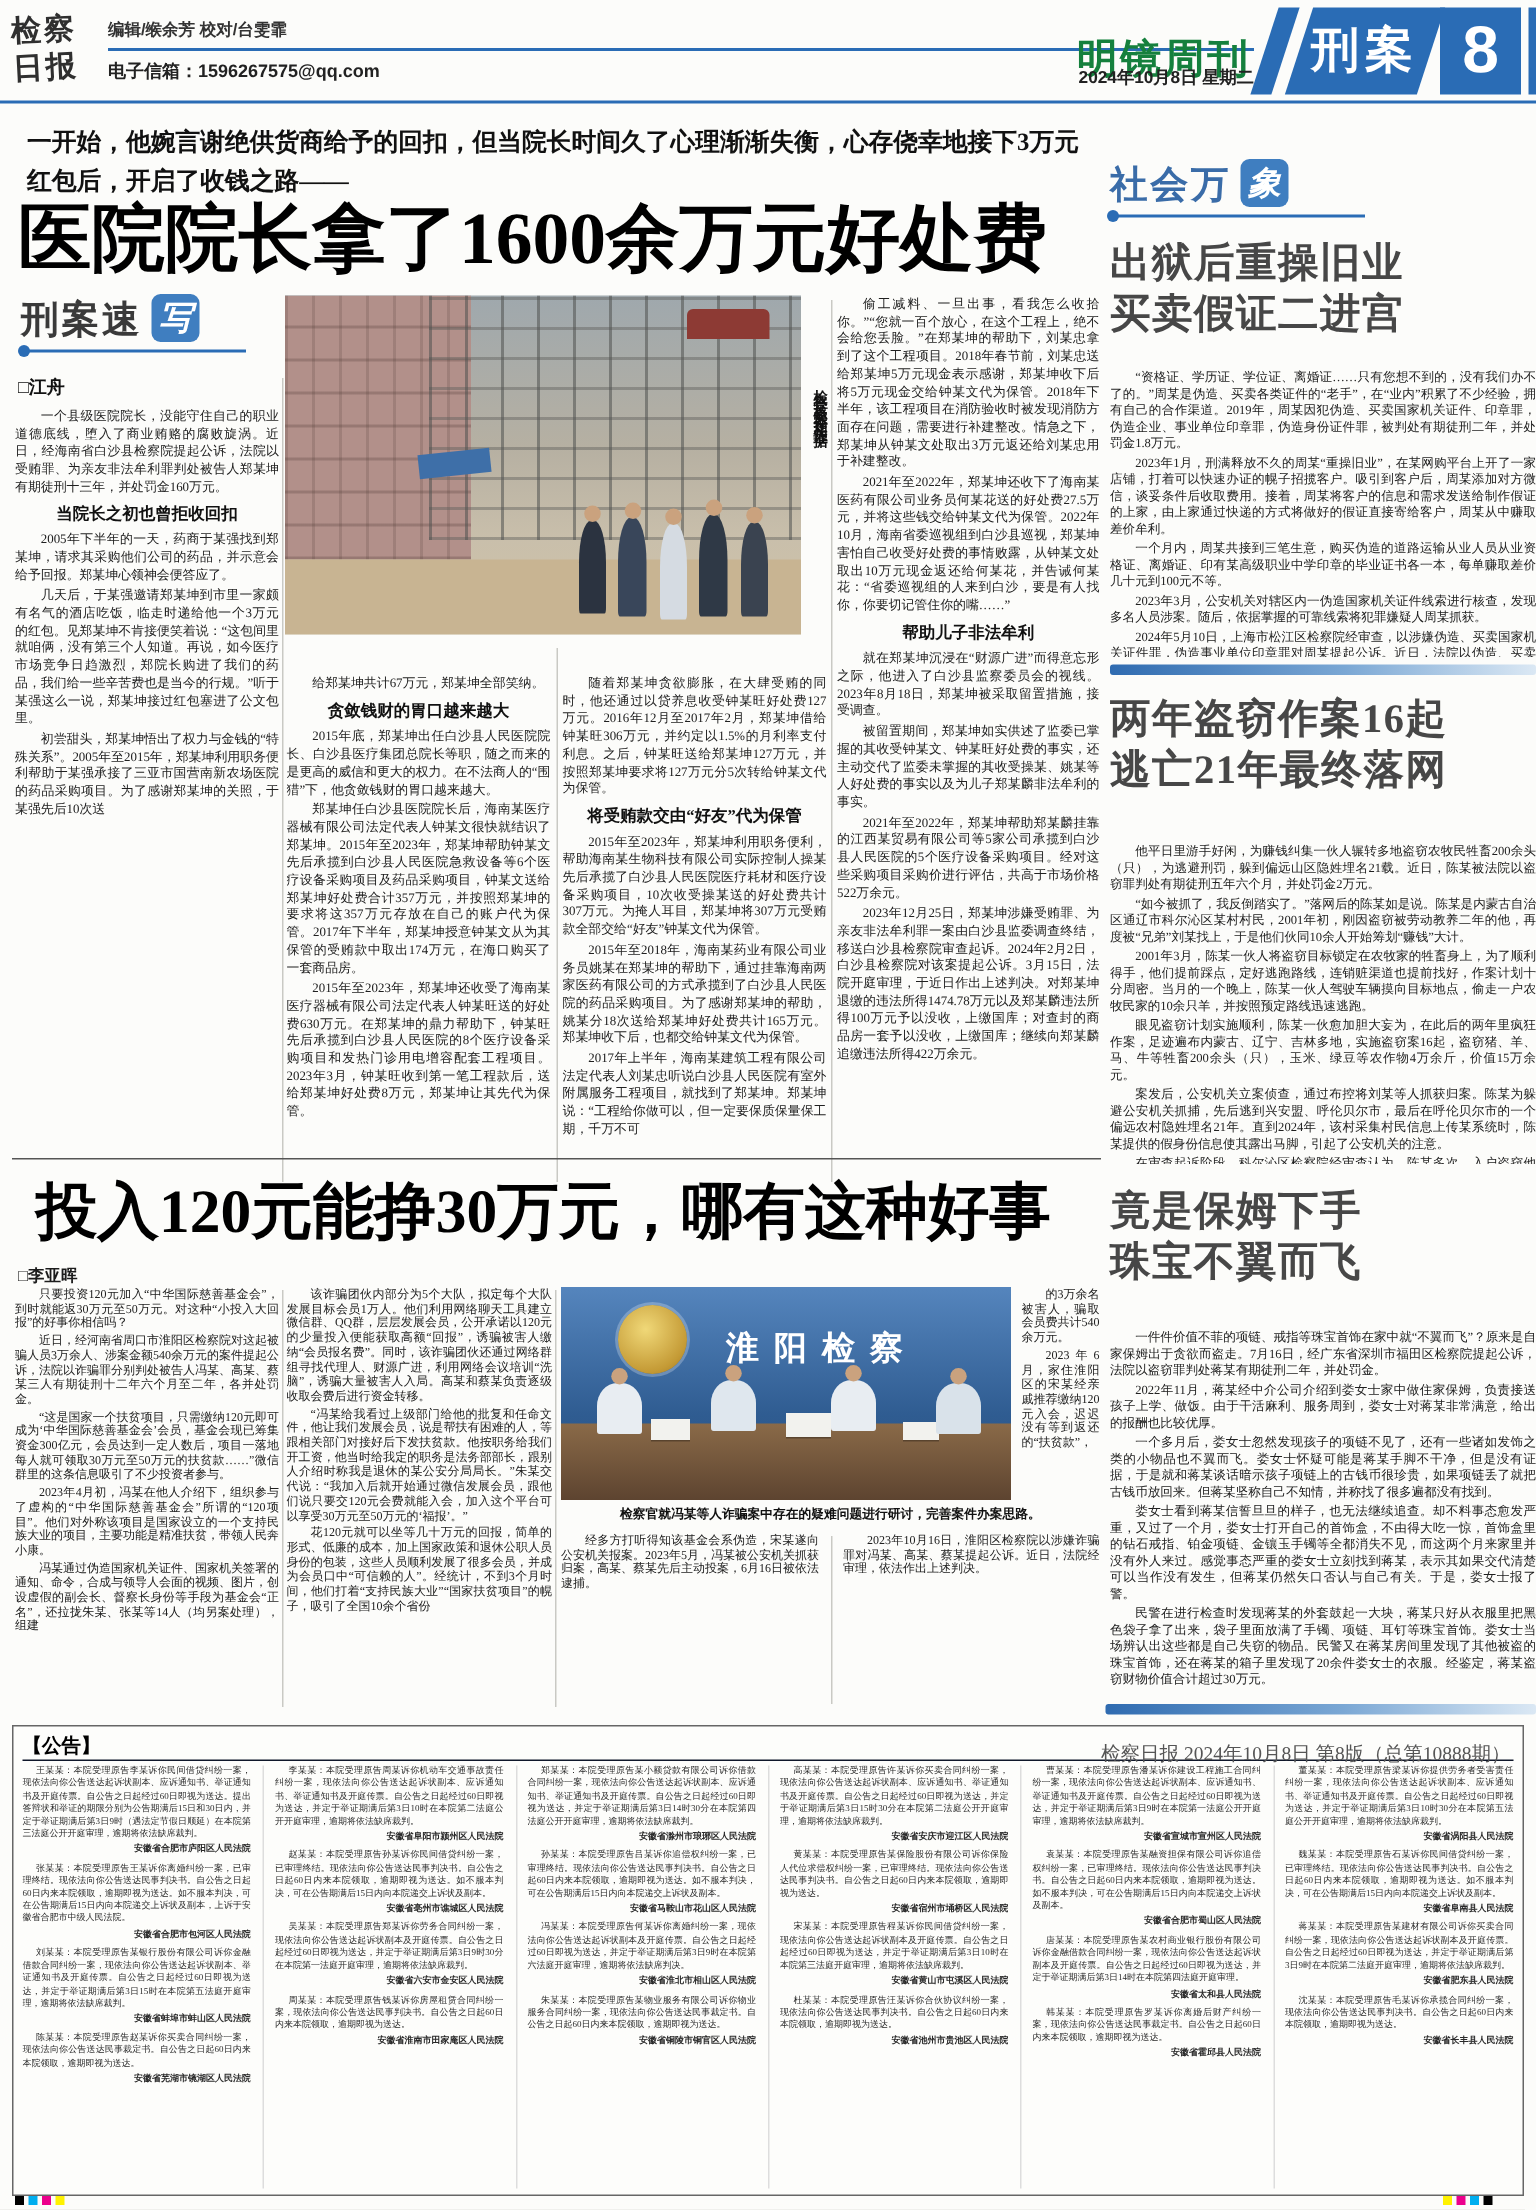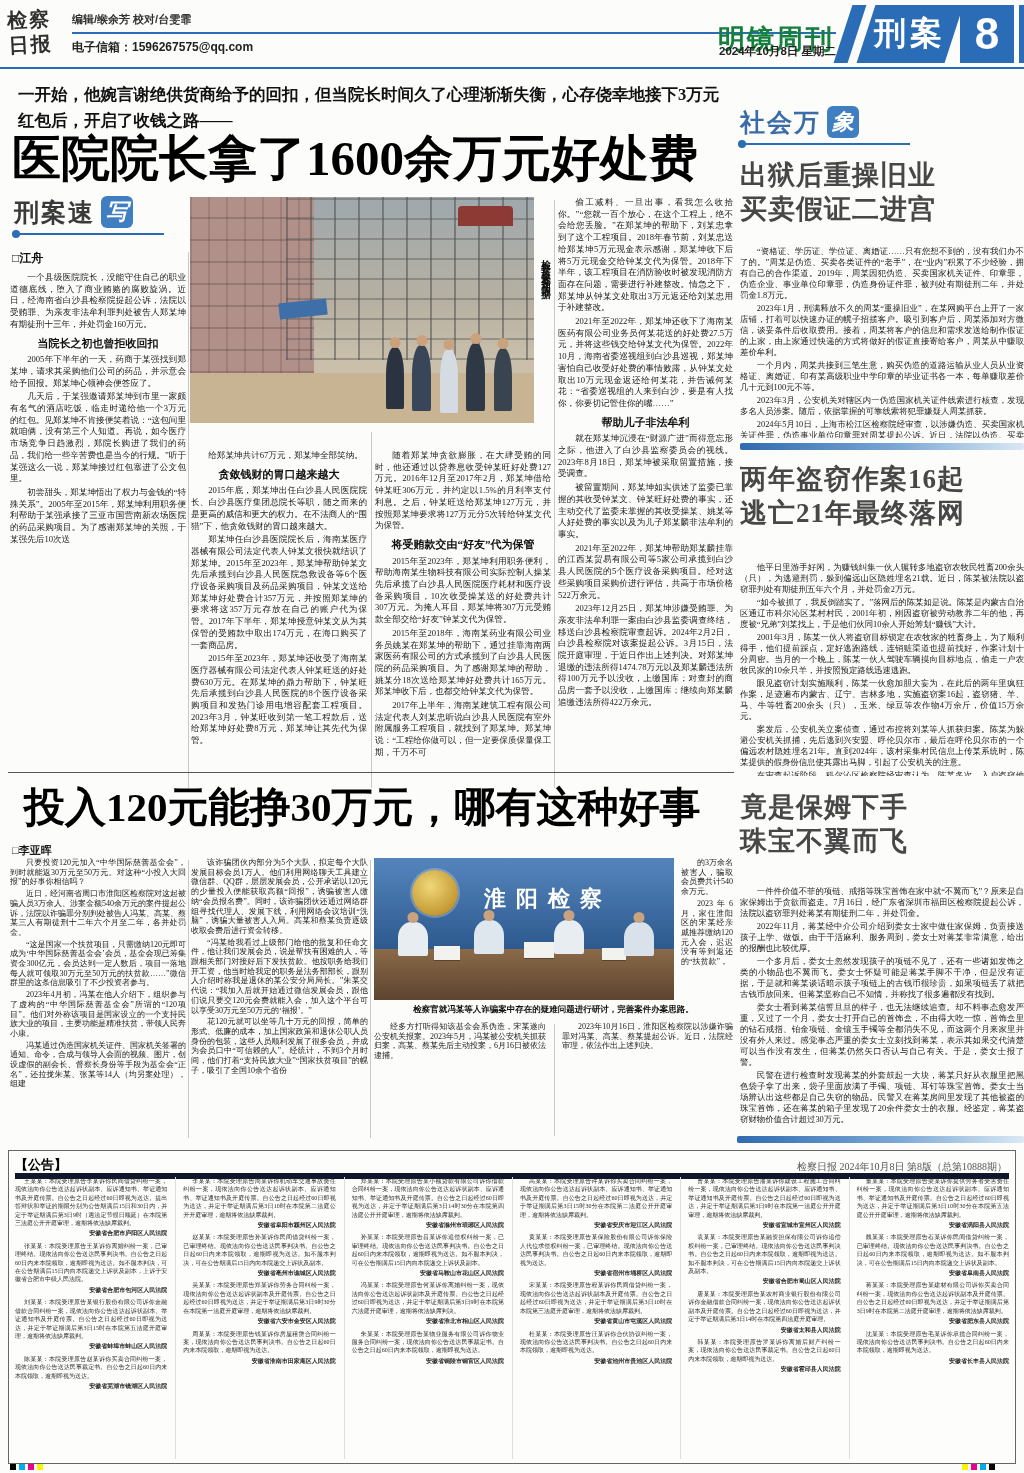--- a/index.html
+++ b/index.html
@@ -91,23 +91,23 @@
   #photo2{left:374px;top:858px;width:300px;height:142px;overflow:hidden;background:linear-gradient(180deg,#5585bd,#2f5c91 60%,#27517f);}
   #photo2 .desk{position:absolute;left:0;bottom:0;width:100%;height:36%;background:linear-gradient(180deg,#8a6a48,#5d4430);}
   #photo2 .emblem{position:absolute;left:38px;top:12px;width:46px;height:46px;border-radius:50%;
       background:radial-gradient(circle at 40% 35%,#f0d878,#c49a35 70%,#9a7322);box-shadow:0 0 0 2px rgba(255,255,255,.25);}
   #photo2 .walltext{position:absolute;left:110px;top:26px;color:#fff;font-weight:900;font-size:22px;
       letter-spacing:10px;font-family:"Liberation Sans",sans-serif;}
   #photo2 .paper{position:absolute;background:#f2f2ee;box-shadow:0 1px 0 rgba(0,0,0,.3);}
   #cap2{left:374px;top:1004px;width:359px;text-align:center;font-size:8.5px;font-weight:bold;color:#111;}
   
   #notices{left:8px;top:1150px;width:1006px;height:312px;border:1px solid #666;background:#fdfdfb;}
-  #notices-head{position:absolute;left:6px;top:4px;right:6px;height:18px;border-bottom:6px solid #0f172a;}
+  #notices-head{position:absolute;left:6px;top:4px;right:6px;height:18px;border-bottom:1px solid #0f172a;}
   #notices-label{font-size:13px;font-weight:900;color:#000;font-family:"Liberation Sans",sans-serif;}
-  #notices-meta{position:absolute;right:2px;top:5px;font-size:10px;color:#555;margin-left:23px;}
+  #notices-meta{position:absolute;right:2px;top:5px;font-size:13px;color:#555;margin-left:23px;}
   #notices-cols{position:absolute;left:6px;top:26px;right:6px;bottom:4px;display:flex;gap:8px;}
   .ncol{flex:1 1 0;overflow:hidden;font-size:6px;line-height:8.4px;color:#2a2a2a;border-left:1px solid #ddd;padding-left:7px;}
   .ncol:first-child{border-left:none;padding-left:0;}
   .notice{margin:0 0 2px;text-indent:1.5em;text-align:justify;}
   .court{text-align:right;font-weight:bold;margin:0 0 4px;}
   
   .marks{display:flex;gap:3px;}
   .marks i{width:6px;height:6px;display:block;}
   #marks-left{left:10px;top:1464px;}
   #marks-right{left:962px;top:1464px;}
@@ -272,21 +272,21 @@
 
   <div id="art2">
     <div class="bodycol2" id="a2-col1">
         <p class="para">只要投资120元加入“中华国际慈善基金会”，到时就能返30万元至50万元。对这种“小投入大回报”的好事你相信吗？</p>
         <p class="para">近日，经河南省周口市淮阳区检察院对这起被骗人员3万余人、涉案金额540余万元的案件提起公诉，法院以诈骗罪分别判处被告人冯某、高某、蔡某三人有期徒刑十二年六个月至二年，各并处罚金。</p>
         <p class="para">“这是国家一个扶贫项目，只需缴纳120元即可成为‘中华国际慈善基金会’会员，基金会现已筹集资金300亿元，会员达到一定人数后，项目一落地每人就可领取30万元至50万元的扶贫款……”微信群里的这条信息吸引了不少投资者参与。</p>
         <p class="para">2023年4月初，冯某在他人介绍下，组织参与了虚构的“中华国际慈善基金会”所谓的“120项目”。他们对外称该项目是国家设立的一个支持民族大业的项目，主要功能是精准扶贫，带领人民奔小康。</p>
         <p class="para">冯某通过伪造国家机关证件、国家机关签署的通知、命令，合成与领导人会面的视频、图片，创设虚假的副会长、督察长身份等手段为基金会“正名”，还拉拢朱某、张某等14人（均另案处理），组建</p>
       </div>
     <div class="bodycol2" id="a2-col2">
-        <p class="para">该诈骗团伙内部分为5个大队，拟定每个大队发展目标会员1万人。他们利用网络聊天工具建立微信群、QQ群，层层发展会员，公开承诺以120元的少量投入便能获取高额“回报”，诱骗被害人缴纳“会员报名费”。同时，该诈骗团伙还通过网络群组寻找代理人、发展下线，利用网络会议培训“洗脑”，诱骗大量被害人入局。高某和蔡某负责逐级收取会费后进行资金转移。</p>
+        <p class="para">该诈骗团伙内部分为5个大队，拟定每个大队发展目标会员1万人。他们利用网络聊天工具建立微信群、QQ群，层层发展会员，公开承诺以120元的少量投入便能获取高额“回报”，诱骗被害人缴纳“会员报名费”。同时，该诈骗团伙还通过网络群组寻找代理人、财源广进，利用网络会议培训“洗脑”，诱骗大量被害人入局。高某和蔡某负责逐级收取会费后进行资金转移。</p>
         <p class="para">“冯某给我看过上级部门给他的批复和任命文件，他让我们发展会员，说是帮扶有困难的人，等跟相关部门对接好后下发扶贫款。他按职务给我们开工资，他当时给我定的职务是法务部部长，跟别人介绍时称我是退休的某公安分局局长。”朱某交代说：“我加入后就开始通过微信发展会员，跟他们说只要交120元会费就能入会，加入这个平台可以享受30万元至50万元的‘福报’。”</p>
         <p class="para">花120元就可以坐等几十万元的回报，简单的形式、低廉的成本，加上国家政策和退休公职人员身份的包装，这些人员顺利发展了很多会员，并成为会员口中“可信赖的人”。经统计，不到3个月时间，他们打着“支持民族大业”“国家扶贫项目”的幌子，吸引了全国10余个省份</p>
       </div>
 
     <div class="abs" id="photo2">
       <div class="emblem"></div>
       <div class="walltext">淮阳检察</div>
       <div class="desk"></div>
       <div class="paper" style="left:60px;bottom:40px;width:26px;height:14px;"></div>
       <div class="paper" style="left:150px;bottom:42px;width:30px;height:16px;"></div>

